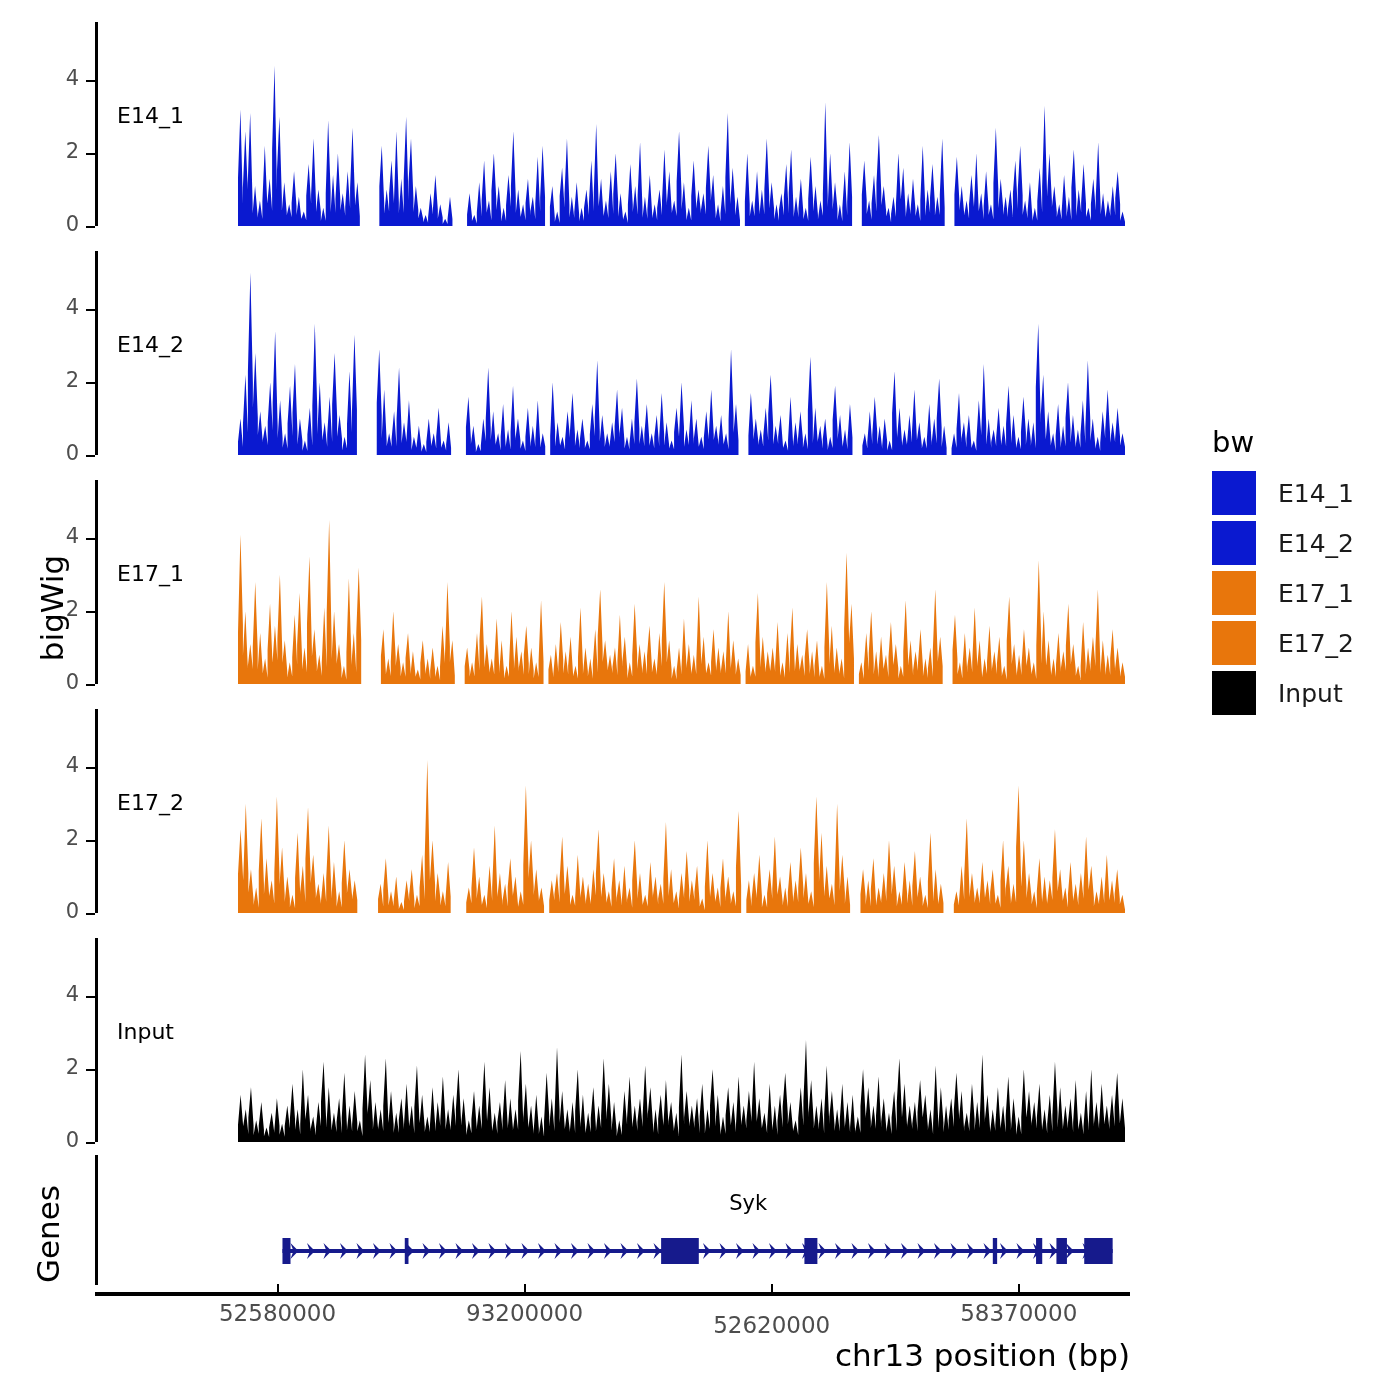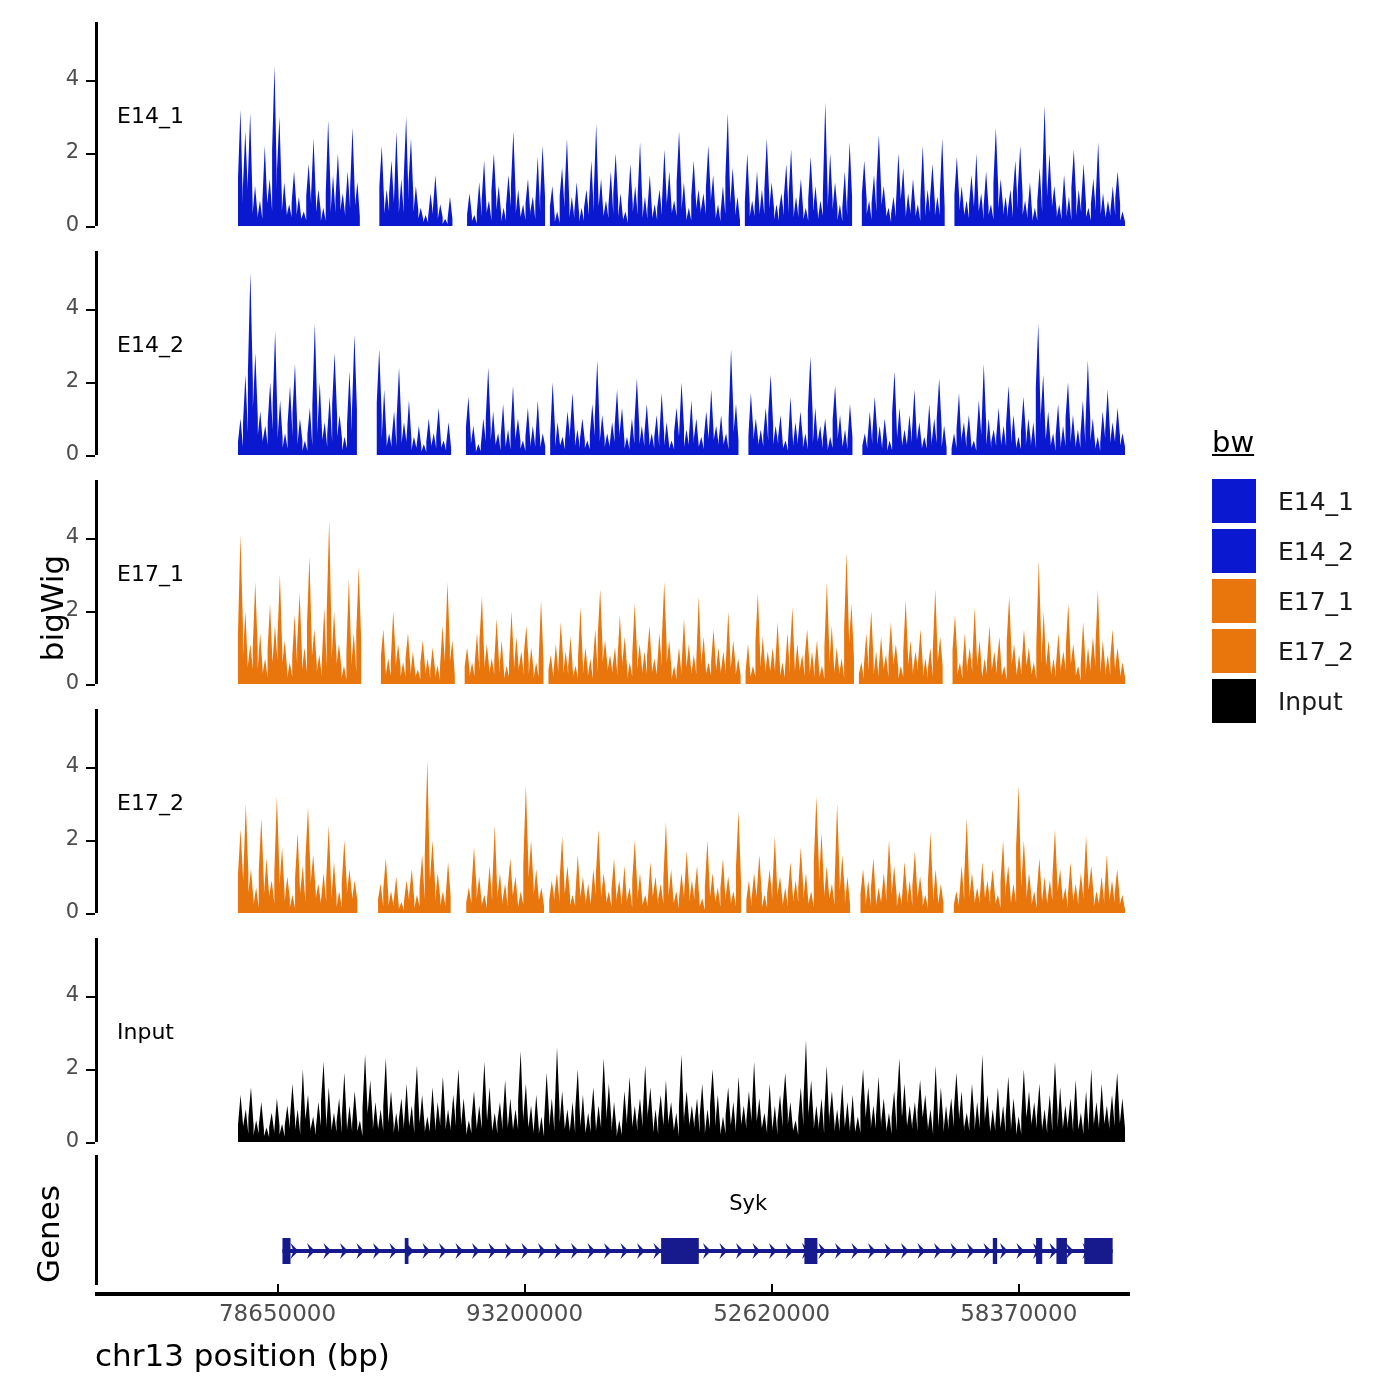--- a/index.html
+++ b/index.html
@@ -16,25 +16,25 @@
   .ticklab{position:absolute;right:0;width:40px;text-align:right;font-size:21px;color:#4d4d4d;}
   .strip{position:absolute;font-size:22px;color:#000;white-space:nowrap;}
 
   .track{position:absolute;overflow:hidden;}
   .track svg{display:block;}
 
   
   #xaxis-rule{position:absolute;left:95px;top:1292px;width:1035px;height:4px;background:#000;}
   #xaxis-rule .xt{position:absolute;top:-8px;width:2px;height:8px;background:#000;}
   .xticklab{position:absolute;top:1300px;width:220px;text-align:center;font-size:23px;color:#4d4d4d;}
-  #xaxis-title{position:absolute;left:95px;top:1337px;width:1035px;text-align:left;font-size:31px;color:#000;}
+  #xaxis-title{position:absolute;left:95px;top:1337px;width:1035px;text-align:right;font-size:31px;color:#000;}
 
   
   #legend{position:absolute;left:1212px;top:425px;}
-  #legend-title{font-size:29px;margin-bottom:18px;text-decoration:underline;}
+  #legend-title{font-size:29px;margin-bottom:10px;}
   .legend-row{display:flex;align-items:center;height:48px;margin-bottom:2px;}
   .legend-key{width:44px;height:44px;flex:0 0 44px;}
   .legend-lab{margin-left:22px;font-size:25px;color:#1a1a1a;white-space:nowrap;}
 
   
   #gene-name{position:absolute;font-size:21px;color:#000;white-space:nowrap;transform:translateX(-50%);}
 </style>
 </head>
 <body>
 
@@ -213,23 +213,23 @@
     </div>
   </div>
 
   <div id="xaxis-rule">
       <div class="xt" style="left: 181.532px;"></div>
       <div class="xt" style="left: 428.607px;"></div>
       <div class="xt" style="left: 675.682px;"></div>
       <div class="xt" style="left: 922.758px;"></div>
     </div>
   <div id="xticklabels">
-      <div class="xticklab" style="left: 167.532px;">78650000</div>
+      <div class="xticklab" style="left: 167.532px;">52580000</div>
       <div class="xticklab" style="left: 414.607px;">93200000</div>
-      <div class="xticklab" style="left: 661.682px;">52620000</div>
+      <div class="xticklab" style="left: 661.682px; margin-top: 12px;">52620000</div>
       <div class="xticklab" style="left: 908.758px;">58370000</div>
     </div>
   <div id="xaxis-title">chr13 position (bp)</div>
 
   <div id="legend">
     <div id="legend-title">bw</div>
     <div id="legend-items">
         <div class="legend-row">
           <div class="legend-key" style="background: rgb(10, 25, 208);"></div>
           <div class="legend-lab">E14_1</div>

